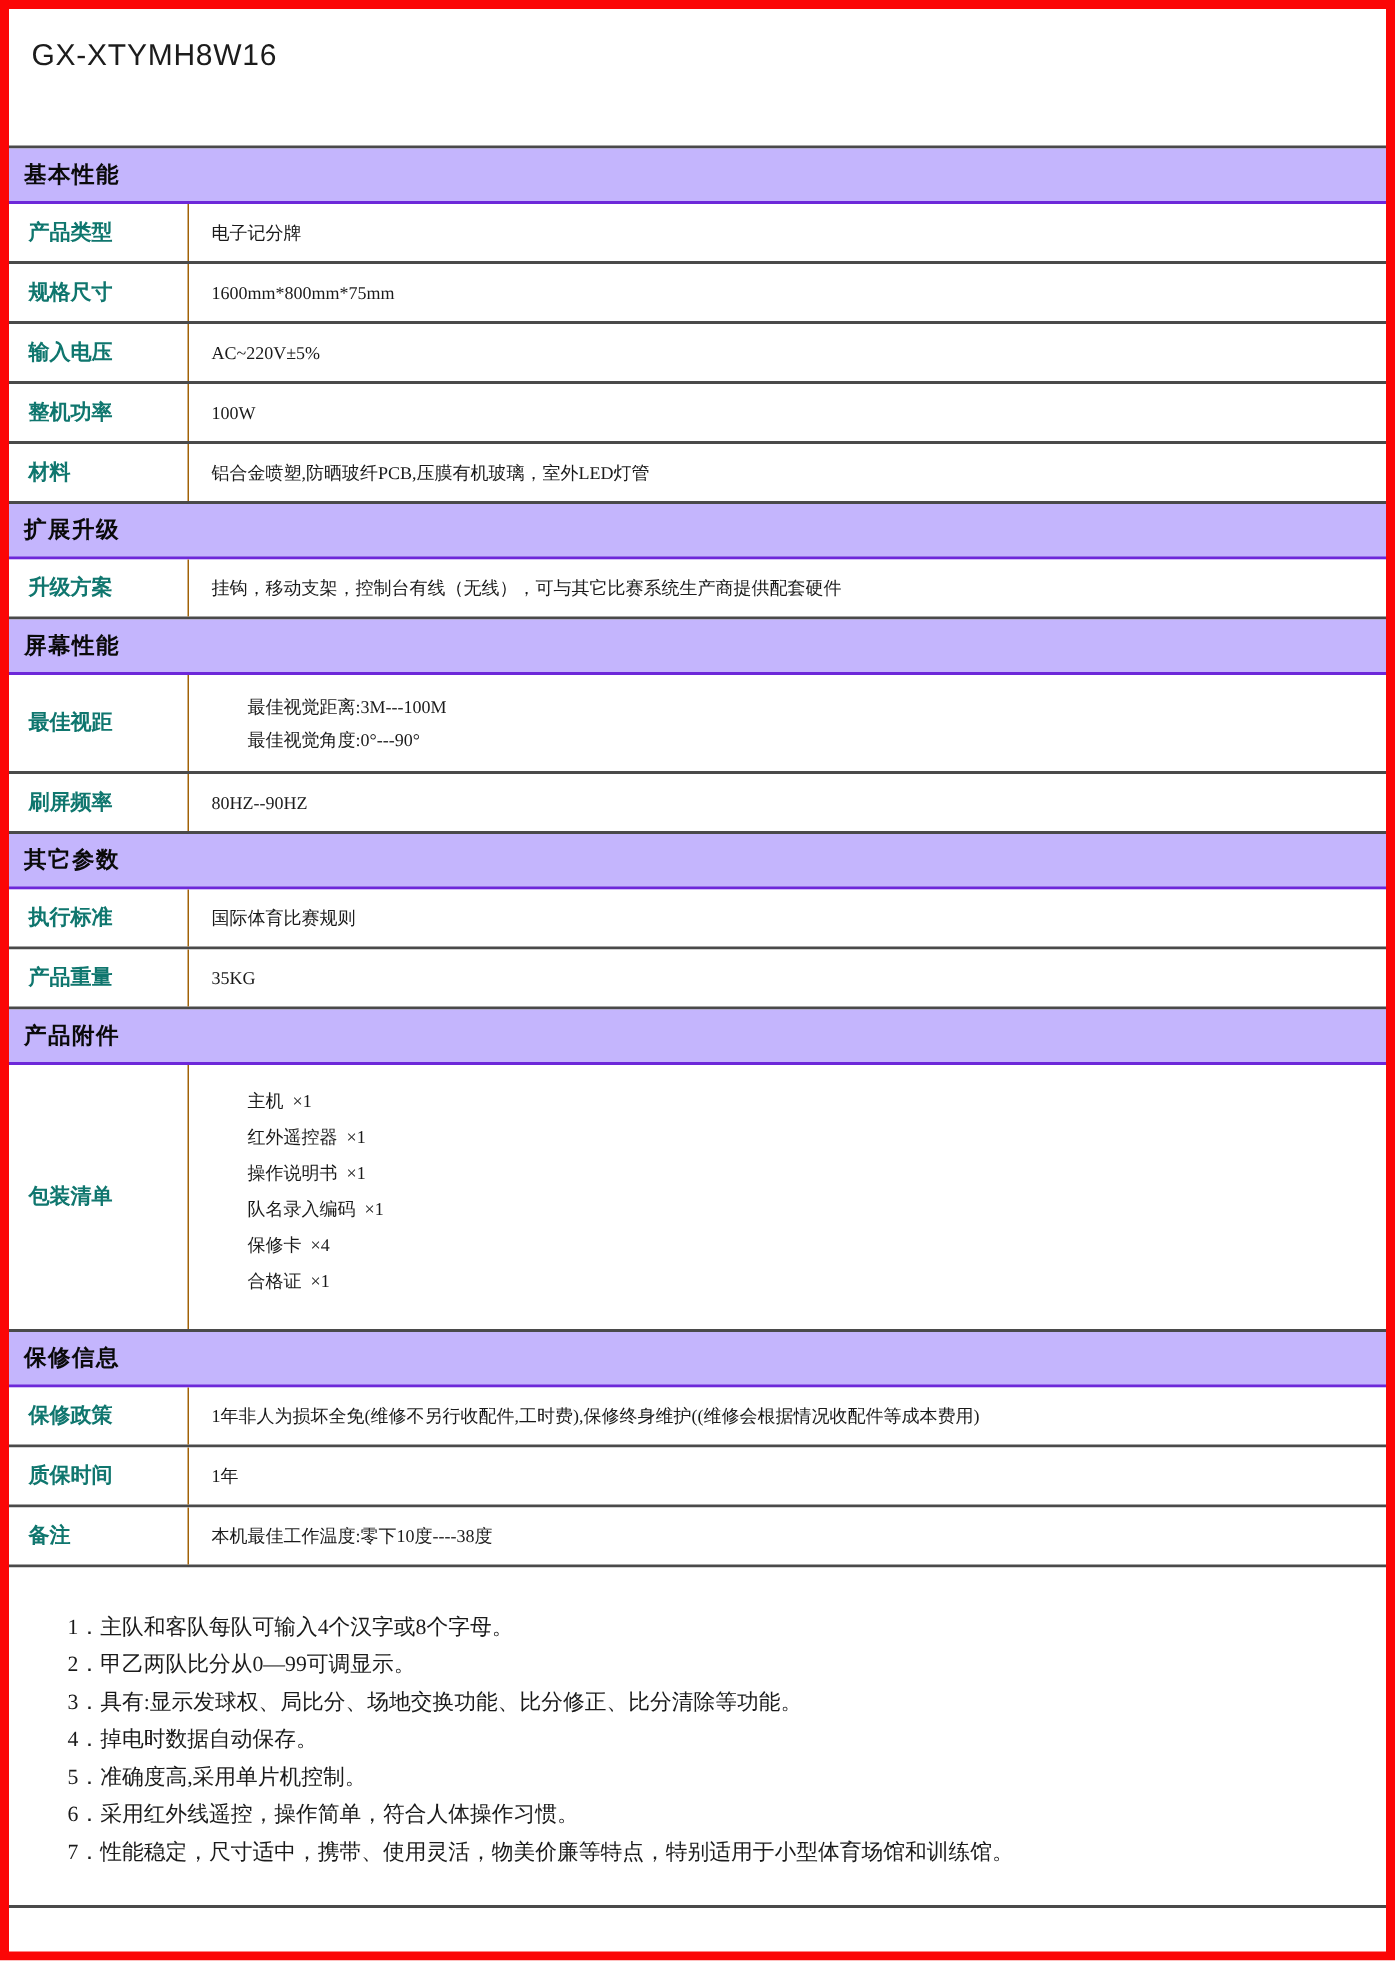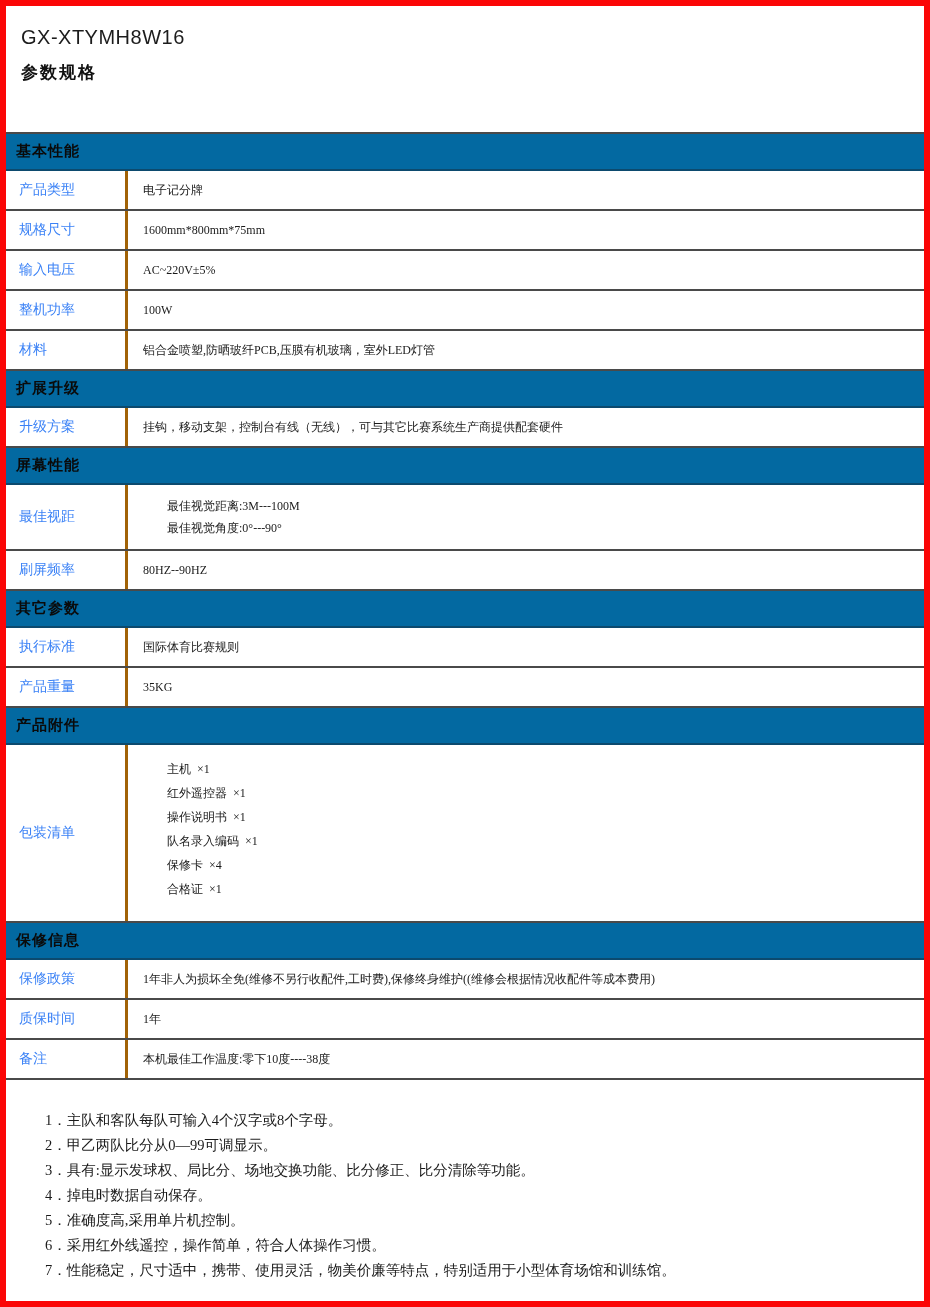--- a/index.html
+++ b/index.html
@@ -33,46 +33,47 @@
     letter-spacing: 2px;
   }
   .spec-table {
     margin-top: 48px;
     width: 100%;
     border-top: 2px solid #4a4a4a;
     font-family: "Liberation Serif", "DejaVu Serif", serif;
     color: #1a1a1a;
   }
   .sec-header {
-    background: #0369a1;
-    border-bottom: 2px solid #0c4a6e;
+    background: #c4b5fd;
+    border-bottom: 2px solid #6d28d9;
     font-family: "Liberation Sans", "DejaVu Sans", sans-serif;
     font-weight: bold;
     font-size: 15px;
     color: #0a0a0a;
     padding: 0 0 0 10px;
     height: 35px;
     display: flex;
     align-items: center;
     letter-spacing: 1px;
   }
   .row {
     display: flex;
     border-bottom: 2px solid #4a4a4a;
     background: #ffffff;
   }
   .cell-label {
     width: 100px;
     min-width: 100px;
-    border-right: 3px solid #a16207;
+    border-right: 1px solid #a16207;
     padding: 8px 6px 8px 13px;
     display: flex;
     align-items: center;
     font-size: 14px;
-    color: #3b82f6;
+    color: #0f766e;
+    font-weight: bold;
   }
   .cell-value {
     flex: 1;
     padding: 9px 12px 9px 15px;
     font-size: 12px;
     display: flex;
     flex-direction: column;
     justify-content: center;
     line-height: 20px;
   }
@@ -82,21 +83,20 @@
   .row.func-list .cell-value { line-height: 25px; padding-top: 28px; padding-bottom: 22px; font-size: 14.5px; }
   .line { white-space: pre-wrap; margin-left: 24px; }
 </style>
 </head>
 <body>
 
 <div class="frame">
 
   <div class="title-block">
     <div class="product-code">GX-XTYMH8W16</div>
-    <div class="spec-title">参数规格</div>
   </div>
 
   <div class="spec-table">
 
     <div class="sec-header">基本性能</div>
     <div class="row std">
       <div class="cell-label">产品类型</div>
       <div class="cell-value">电子记分牌</div>
     </div>
     <div class="row std">

